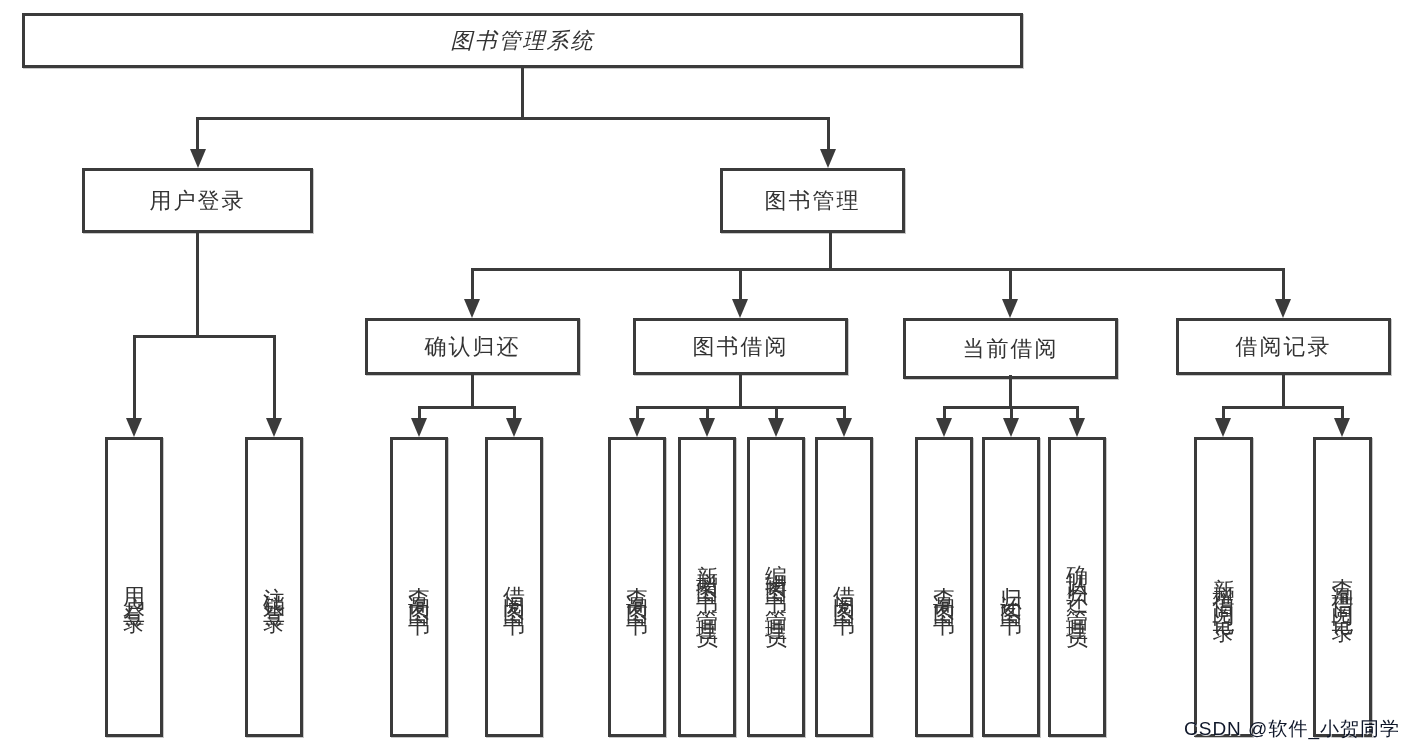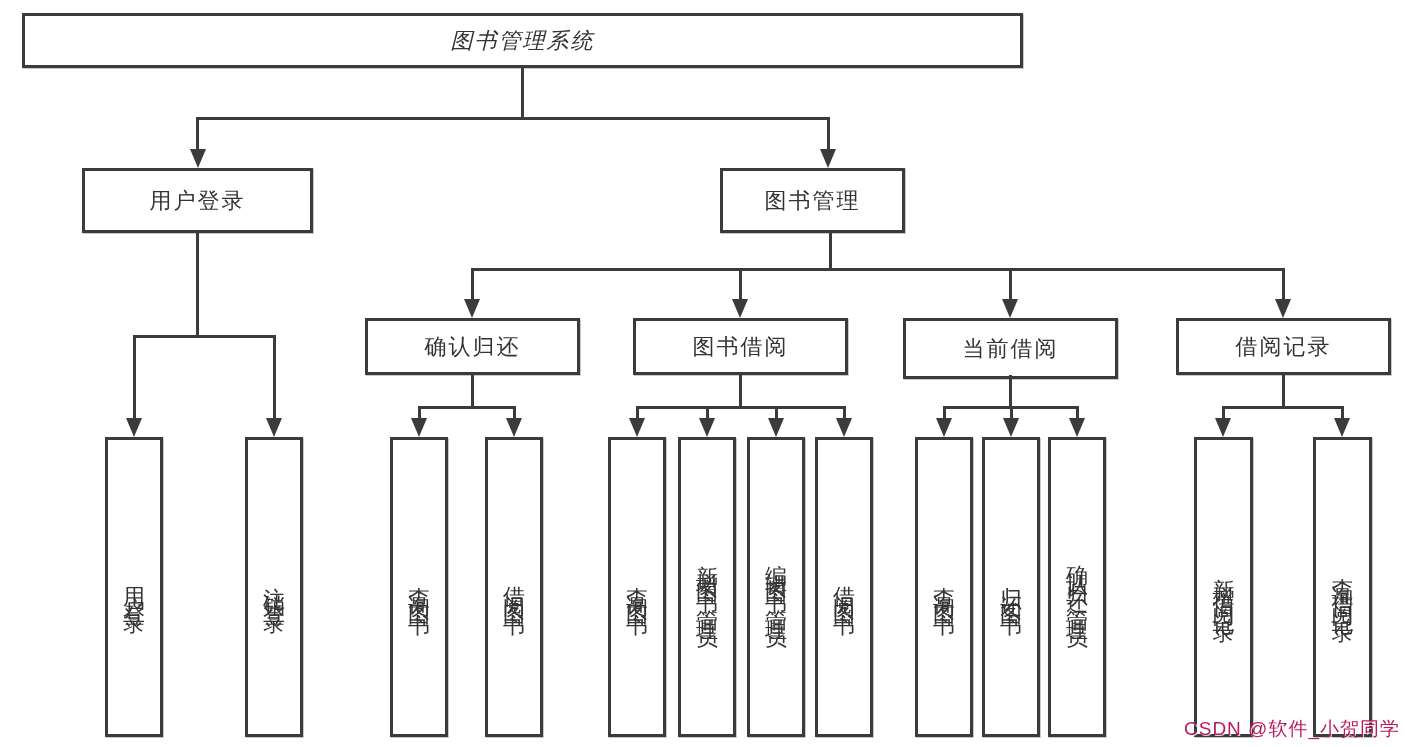--- a/index.html
+++ b/index.html
@@ -46,21 +46,21 @@
     position: absolute;
     width: 0; height: 0;
     border-left: 8px solid transparent;
     border-right: 8px solid transparent;
     border-top: 19px solid #3b3b3b;
   }
   .watermark {
     position: absolute;
     left: 1184px;
     top: 716px;
-    color: #be185d;
+    color: #0f172a;
     font-size: 19px;
     letter-spacing: 1px;
     white-space: nowrap;
     z-index: 10;
     text-shadow: 1px 1px 0 rgba(255,255,255,0.8);
   }
 </style>
 </head>
 <body>
 

